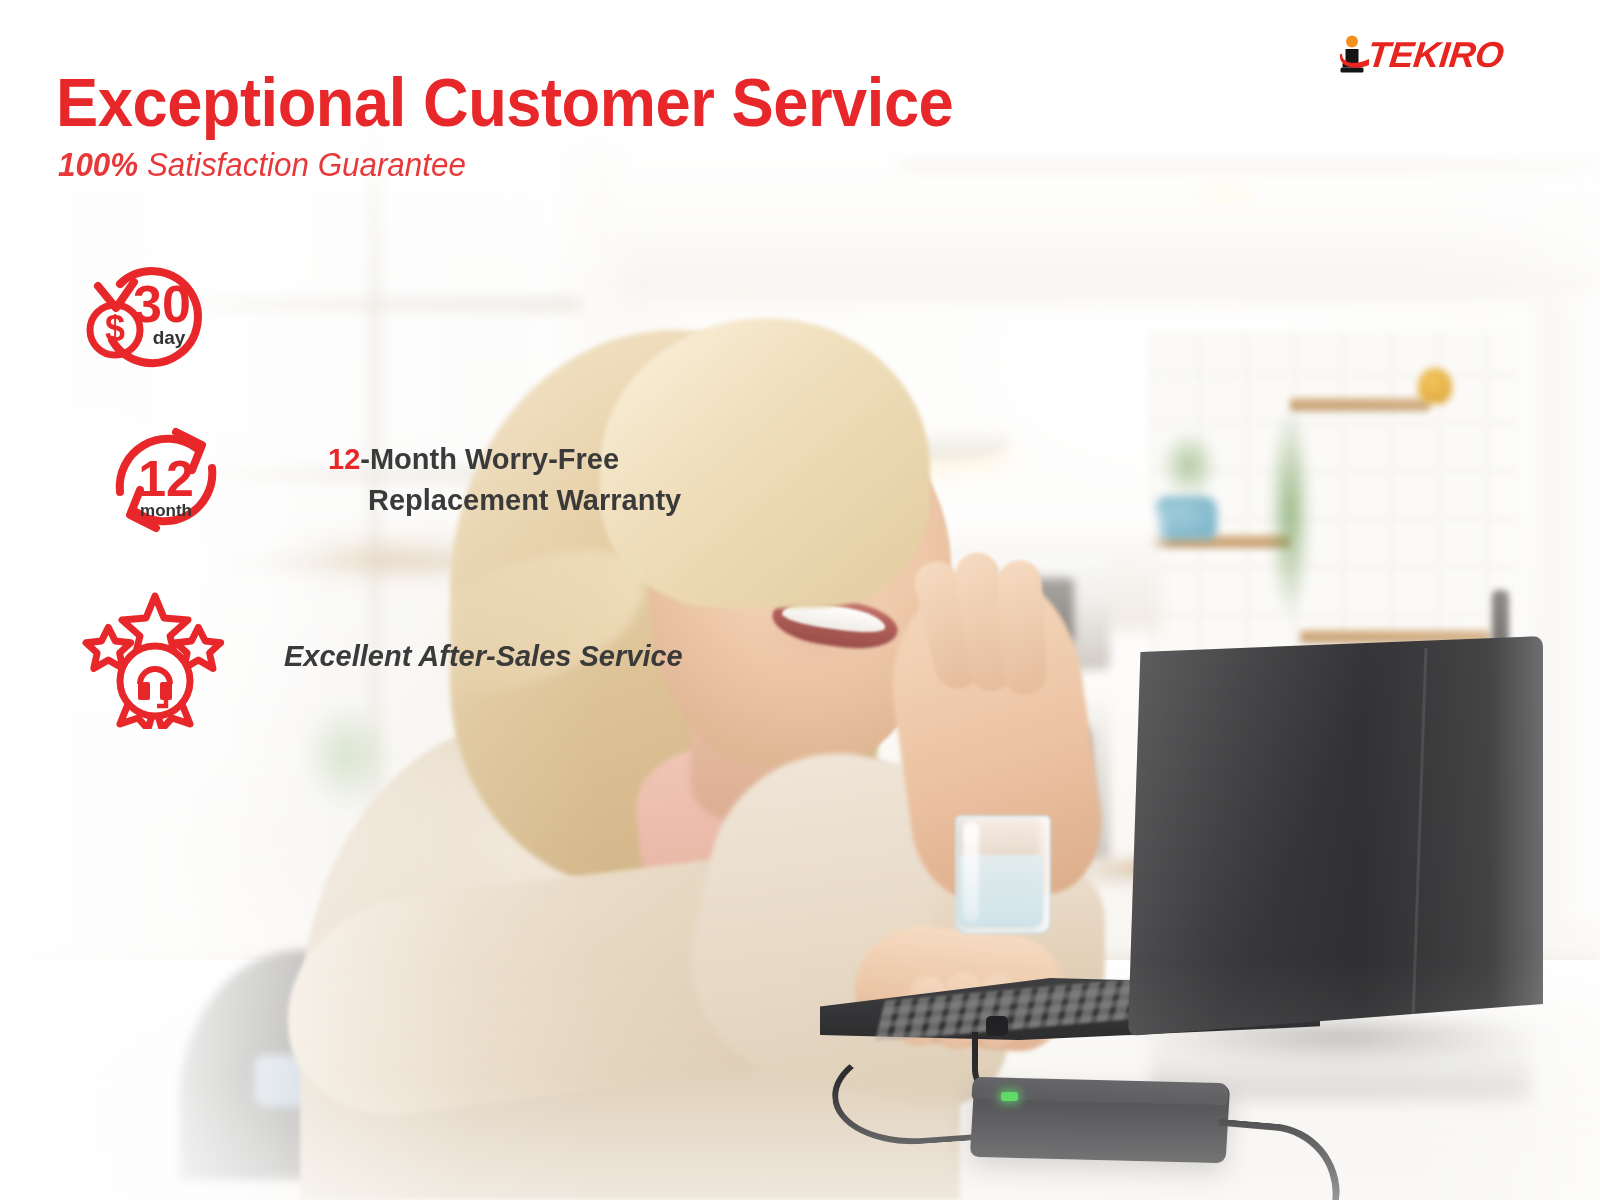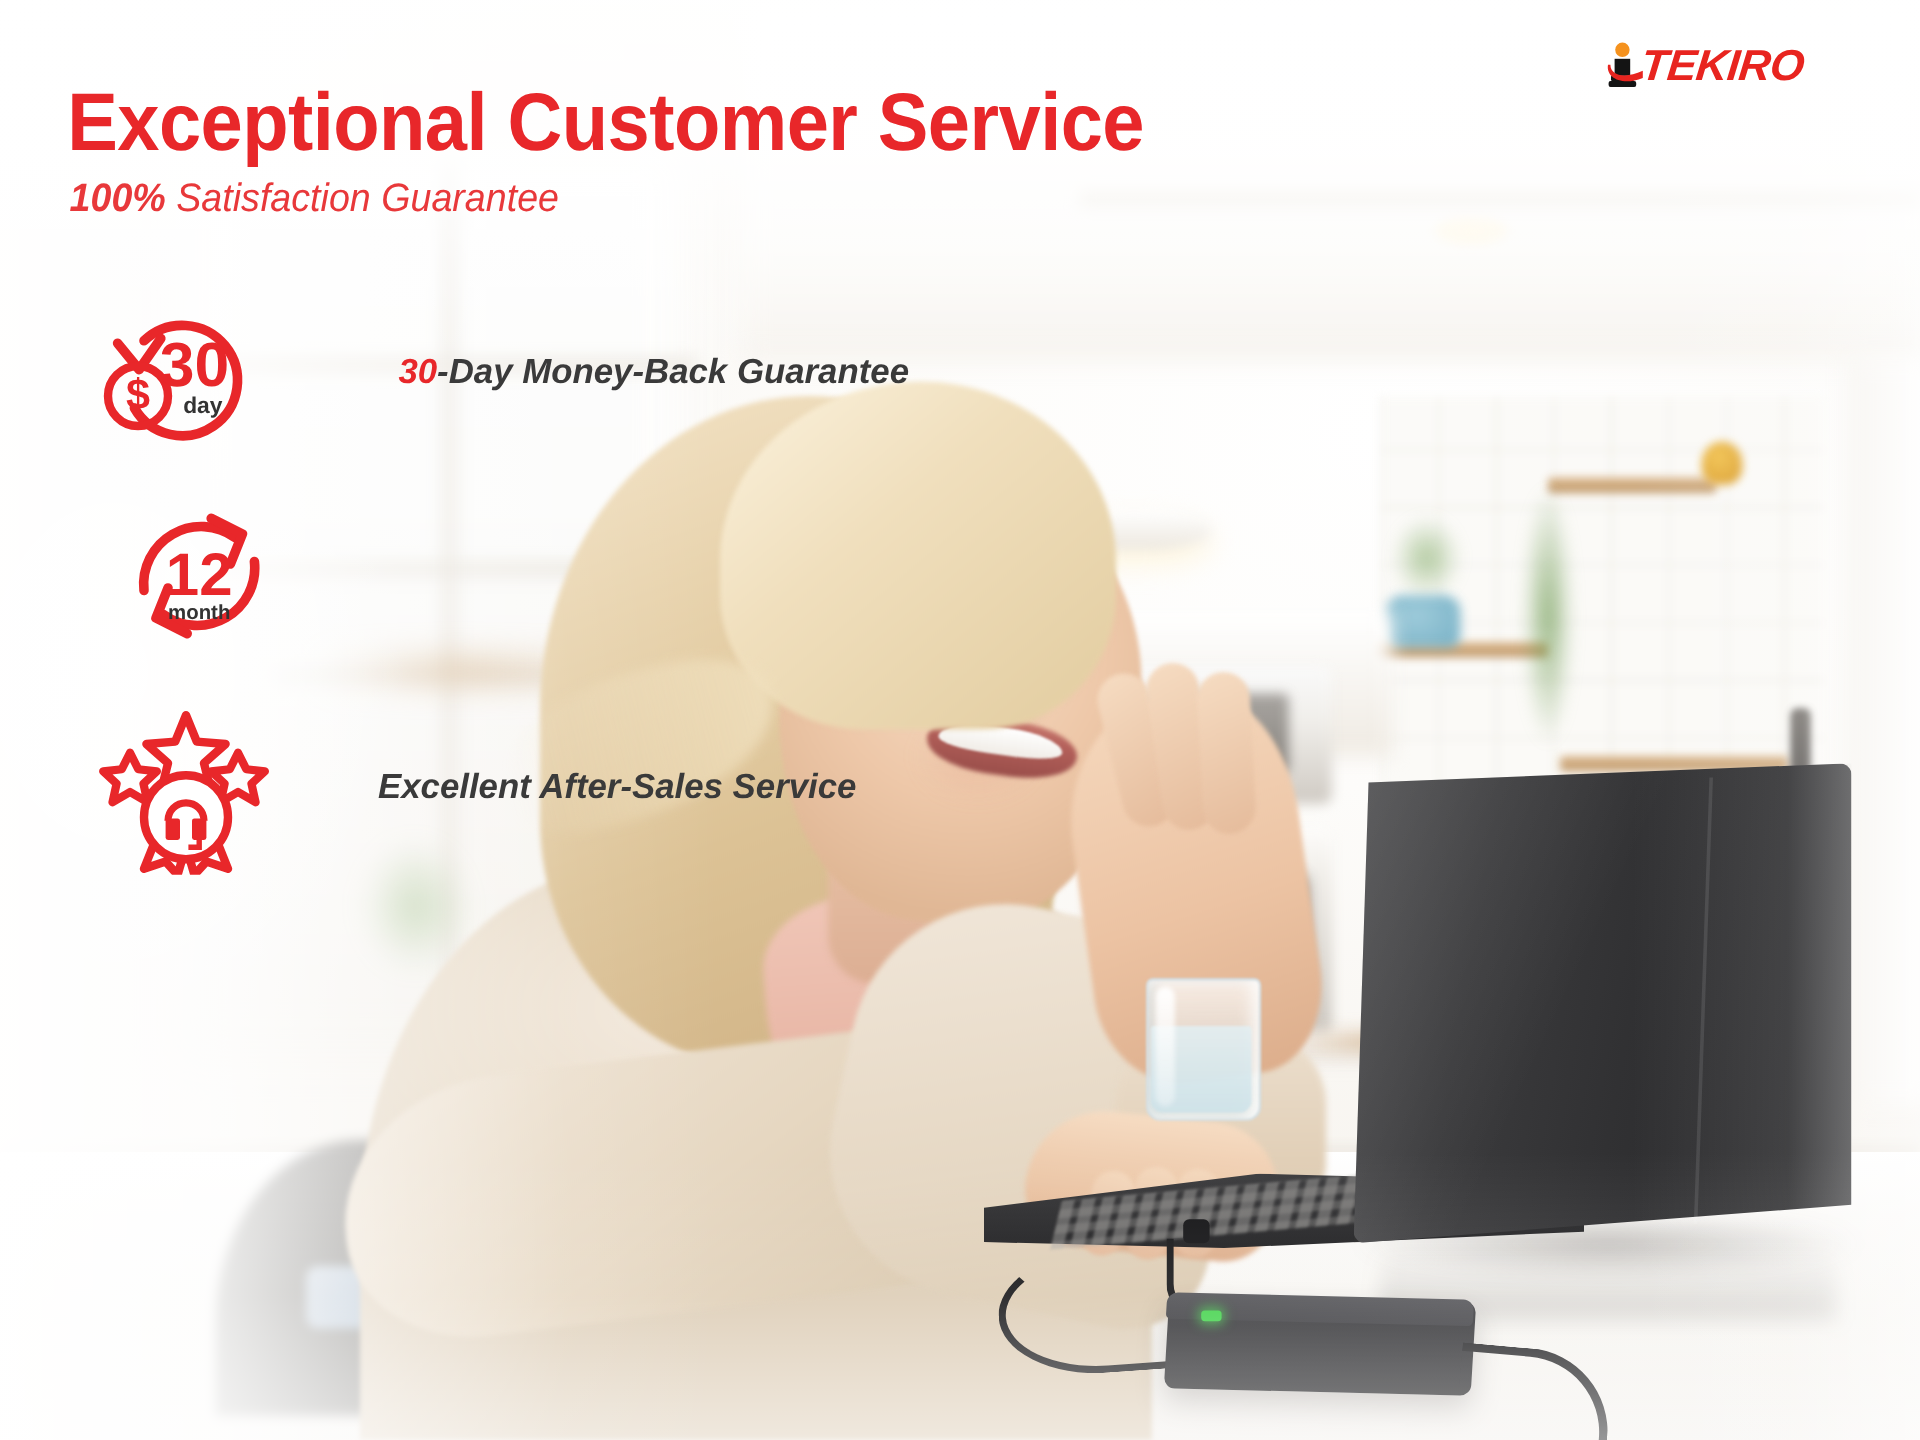--- a/index.html
+++ b/index.html
@@ -565,21 +565,21 @@
   }
   .feat-text .num { color: #E8272A; }
   .ital { font-style: italic; }
   .indent { padding-left: 40px; display: block; }
 
   .f-row1 { left: 78px; top: 246px; }
   .f-row1 .feat-text { margin-left: 104px; }
   .f-row2 { left: 96px; top: 410px; }
   .f-row2 .feat-text { margin-left: 92px; }
   .f-row3 { left: 80px; top: 584px; }
-  .f-row3 .feat-text { margin-left: 85px; }
+  .f-row3 .feat-text { margin-left: 54px; }
 </style>
 </head>
 <body>
 
 <div id="banner">
 
   <div class="photo">
     <div class="room-base"></div>
 
     <div class="window-left"></div>
@@ -691,34 +691,35 @@
 
     <div class="feature f-row1">
       <svg class="feat-icon" width="150" height="130" viewBox="0 0 150 130">
         <path d="M42 38 A46 46 0 1 1 34 94" fill="none" stroke="#E8272A" stroke-width="8" stroke-linecap="round"></path>
         <path d="M20 40 L38 62 L56 36" fill="none" stroke="#E8272A" stroke-width="8" stroke-linecap="round" stroke-linejoin="round"></path>
         <circle cx="37" cy="84" r="25" fill="none" stroke="#E8272A" stroke-width="7"></circle>
         <text x="37" y="95" font-family="'Liberation Sans',sans-serif" font-size="36" font-weight="bold" fill="#E8272A" text-anchor="middle">$</text>
         <text x="84" y="76" font-family="'Liberation Sans',sans-serif" font-size="52" font-weight="bold" fill="#E8272A" text-anchor="middle">30</text>
         <text x="91" y="98" font-family="'Liberation Sans',sans-serif" font-size="19" font-weight="bold" fill="#333333" text-anchor="middle">day</text>
       </svg>
-      <div class="feat-text ital">
-        <span class="num">30</span><span>-Day Money-Back Guarantee</span>
-      </div>
     </div>
 
     <div class="feature f-row2">
       <svg class="feat-icon" width="140" height="140" viewBox="0 0 140 140">
         <path d="M24 82 A48 48 0 0 1 100 38" fill="none" stroke="#E8272A" stroke-width="8" stroke-linecap="round"></path>
         <path d="M80 22 L106 35 L96 60" fill="none" stroke="#E8272A" stroke-width="8" stroke-linecap="round" stroke-linejoin="round"></path>
         <path d="M116 58 A48 48 0 0 1 40 102" fill="none" stroke="#E8272A" stroke-width="8" stroke-linecap="round"></path>
         <path d="M60 118 L34 105 L44 80" fill="none" stroke="#E8272A" stroke-width="8" stroke-linecap="round" stroke-linejoin="round"></path>
         <text x="70" y="86" font-family="'Liberation Sans',sans-serif" font-size="50" font-weight="bold" fill="#E8272A" text-anchor="middle">12</text>
         <text x="70" y="106" font-family="'Liberation Sans',sans-serif" font-size="17" font-weight="bold" fill="#333333" text-anchor="middle">month</text>
       </svg>
+      <div class="feat-text">
+        <span><span class="num">12</span><span>-Month Worry-Free</span></span>
+        <span class="indent">Replacement Warranty</span>
+      </div>
     </div>
 
     <div class="feature f-row3">
       <svg class="feat-icon" width="150" height="145" viewBox="0 0 150 145">
         <path d="M75 12 L84 34 L108 36 L90 52 L96 76 L75 63 L54 76 L60 52 L42 36 L66 34 Z" fill="none" stroke="#E8272A" stroke-width="7" stroke-linejoin="round"></path>
         <path d="M26 48 L34 64 L52 66 L39 78 L43 96 L26 86 L9 96 L13 78 L0 66 L18 64 Z" transform="translate(6,2) scale(.86)" fill="none" stroke="#E8272A" stroke-width="8" stroke-linejoin="round"></path>
         <path d="M26 48 L34 64 L52 66 L39 78 L43 96 L26 86 L9 96 L13 78 L0 66 L18 64 Z" transform="translate(96,2) scale(.86)" fill="none" stroke="#E8272A" stroke-width="8" stroke-linejoin="round"></path>
         <path d="M52 110 L40 140 L58 134 L68 145 L76 118 Z" fill="none" stroke="#E8272A" stroke-width="7" stroke-linejoin="round"></path>
         <path d="M98 110 L110 140 L92 134 L82 145 L74 118 Z" fill="none" stroke="#E8272A" stroke-width="7" stroke-linejoin="round"></path>
         <circle cx="75" cy="97" r="35" fill="#ffffff" stroke="#E8272A" stroke-width="7"></circle>

